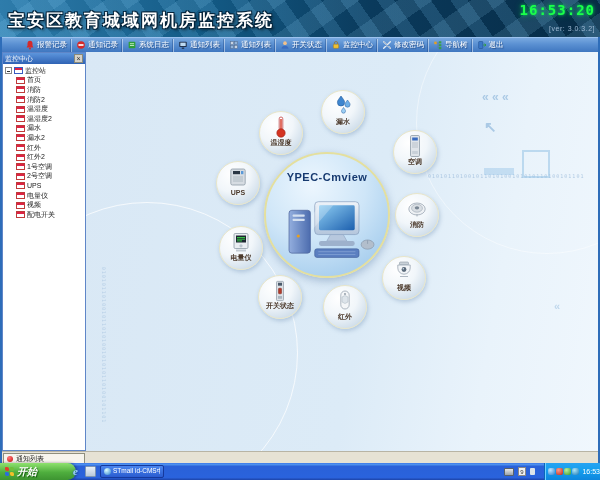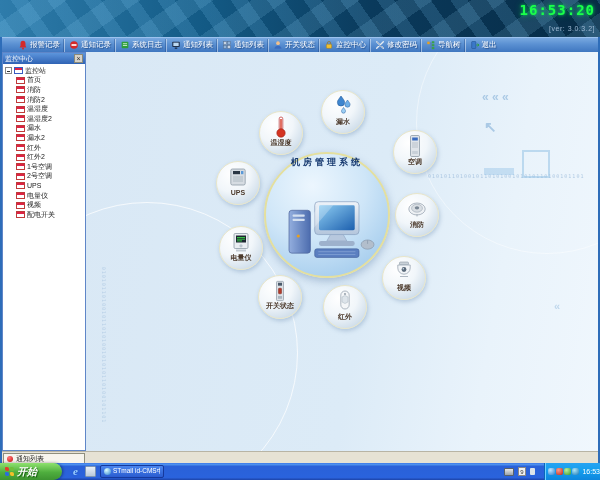--- a/index.html
+++ b/index.html
@@ -13,21 +13,21 @@
       repeating-linear-gradient(-35deg, rgba(150,215,250,.14) 0 20px, rgba(0,0,0,0) 20px 42px),
       linear-gradient(90deg,#2e7cab 0%,#135a85 34%,#0a3a5c 62%,#072b45 100%);}
   .app-title{position:absolute;left:8px;top:9px;font-size:17px;font-weight:bold;color:#ffffff;letter-spacing:2px;
     text-shadow:1px 1px 0 #05233a,-1px -1px 0 #05233a,1px -1px 0 #05233a,-1px 1px 0 #05233a,2px 2px 3px rgba(0,0,0,.6);}
   .clock{position:absolute;right:5px;top:2px;font-family:"DejaVu Sans Mono",monospace;font-size:14px;font-weight:bold;
     color:#1bff4a;letter-spacing:1px;text-shadow:0 0 3px #0c5, 0 0 6px rgba(30,255,90,.5);}
   .version{position:absolute;right:5px;top:25px;font-size:7px;color:#9db8d2;letter-spacing:.5px;}
 
   
   .toolbar{position:absolute;left:2px;top:37px;width:596px;height:15px;display:flex;align-items:center;
-    background:linear-gradient(#79a9e0 0%,#5a90d2 45%,#3f77c0 100%);border-top:1px solid #9cc2ee;box-sizing:border-box;padding-left:12px;text-align:right;}
+    background:linear-gradient(#79a9e0 0%,#5a90d2 45%,#3f77c0 100%);border-top:1px solid #9cc2ee;box-sizing:border-box;padding-left:19px;text-align:right;}
   .tbtn{display:flex;align-items:center;gap:2px;padding:0 4px;height:13px;cursor:pointer;}
   .tbtn + .tbtn{border-left:1px solid rgba(255,255,255,.45);box-shadow:-1px 0 0 rgba(20,60,120,.35);}
   .tbtn .tlab{font-size:7.5px;color:#ffffff;white-space:nowrap;text-shadow:1px 1px 1px rgba(10,40,90,.6);}
   .tbtn svg{width:10px;height:10px;flex:0 0 auto;}
 
   
   .frame-strip{position:absolute;background:#2e6db9;}
 
   
   .sidebar{position:absolute;left:2px;top:52px;width:84px;height:399px;background:#ffffff;border:1px solid #5f86c8;box-sizing:border-box;}
@@ -75,21 +75,21 @@
   
   .tabstrip{position:absolute;left:2px;top:451px;width:596px;height:12px;background:#e6e2d4;border-top:1px solid #b8b4a4;box-sizing:border-box;}
   .tab{position:absolute;left:1px;top:1px;width:82px;height:11px;background:#f7f5ed;border:1px solid #8f8f7d;border-bottom:none;box-sizing:border-box;
     display:flex;align-items:center;gap:3px;padding-left:3px;cursor:pointer;}
   .tab-dot{width:6px;height:6px;border-radius:50%;background:radial-gradient(circle at 35% 30%,#f77,#c11);flex:0 0 auto;}
   .tab .tabl{font-size:7px;color:#222;}
 
   
   .taskbar{position:absolute;left:0;top:463px;width:600px;height:17px;
     background:linear-gradient(#3a77e8 0%,#4f93ef 8%,#2a61d8 20%,#2a63dd 85%,#1c43a8 100%);}
-  .startbtn{position:absolute;left:0;top:0;height:17px;width:62px;border-radius:0 9px 9px 0;cursor:pointer;
+  .startbtn{position:absolute;left:0;top:0;height:17px;width:76px;border-radius:0 9px 9px 0;cursor:pointer;
     background:linear-gradient(#8ee26e 0%,#4fae3e 55%,#3d9431 100%);box-shadow:1px 0 3px rgba(0,0,0,.4);
     display:flex;align-items:center;gap:3px;padding-left:5px;box-sizing:border-box;}
   .winflag{width:9px;height:9px;display:grid;grid-template-columns:4px 4px;grid-template-rows:4px 4px;gap:1px;}
   .winflag i{border-radius:1px 2px 1px 2px;}
   .startlab{font-size:10px;font-weight:bold;font-style:italic;color:#fff;text-shadow:1px 1px 1px rgba(0,60,0,.7);}
   .ql{position:absolute;top:3px;width:11px;height:11px;cursor:pointer;text-align:center;}
   .ql-e{font-family:"Liberation Serif",serif;font-style:italic;font-weight:bold;font-size:11px;color:#9fd2ff;line-height:11px;text-shadow:0 0 2px #1c53c0;}
   .ql-desk{background:linear-gradient(#e8f0f8,#b9c9da);border:1px solid #7d96b4;box-sizing:border-box;border-radius:1px;}
   .taskbtn{position:absolute;left:100px;top:2px;width:64px;height:13px;border-radius:2px;cursor:pointer;
     background:linear-gradient(#4a85ee 0%,#2a5cd0 100%);border:1px solid #16399c;box-sizing:border-box;
@@ -105,20 +105,21 @@
     display:flex;align-items:center;gap:1.5px;padding-left:3px;box-sizing:border-box;}
   .tray i{width:7px;height:7px;border-radius:2px;display:inline-block;}
   .tray-time{font-size:7px;color:#fff;margin-left:2px;}
 </style>
 </head>
 <body>
 
 <div class="screen">
 
   <div class="titlebar">
+    <div class="app-title">宝安区教育城域网机房监控系统</div>
     <div class="clock">16:53:20</div>
     <div class="version">[ver:  3.0.3.2]</div>
   </div>
 
   <div class="toolbar">
     <div class="tbtn">
       <svg viewBox="0 0 12 12">
           <path d="M6 1C4 1 3 2.5 3 4.5V7L2 9h8L9 7V4.5C9 2.5 8 1 6 1z" fill="#d42a2a"></path>
           <circle cx="6" cy="10.2" r="1.2" fill="#d42a2a"></circle>
         </svg>
@@ -279,21 +280,21 @@
     <div class="wm wm-ring" style="left:330px;top:-60px;width:260px;height:260px;opacity:.6;"></div>
     <div class="wm wm-text" style="left:342px;top:121px;font-size:5px;">010101101001011010100101010110100101101</div>
     <div class="wm wm-text" style="left:-60px;top:290px;font-size:5px;transform:rotate(90deg);opacity:.7;">010101101001011010100101010110100101101</div>
     <div class="wm wm-chev" style="left:396px;top:38px;font-size:12px;">« « «</div>
     <div class="wm wm-chev" style="left:468px;top:248px;font-size:11px;opacity:.7;">«</div>
     <div class="wm wm-chev" style="left:398px;top:66px;font-size:15px;">↖</div>
     <div class="wm wm-box" style="left:436px;top:98px;width:24px;height:24px;"></div>
     <div class="wm wm-bar" style="left:398px;top:116px;width:30px;height:7px;"></div>
 
     <div class="hub">
-      <div class="hub-sub">机房管理系统</div>
+      <div class="hub-title">YPEC-Cmview</div>
       <svg viewBox="0 0 140 90">
         <defs>
           <linearGradient id="tg" x1="0" y1="0" x2="1" y2="0">
               <stop offset="0" stop-color="#93aede"></stop>
               <stop offset="1" stop-color="#4c6cae"></stop>
             </linearGradient>
           <linearGradient id="mg" x1="0" y1="0" x2="0" y2="1">
               <stop offset="0" stop-color="#eef3f9"></stop>
               <stop offset="1" stop-color="#b4c6dc"></stop>
             </linearGradient>

